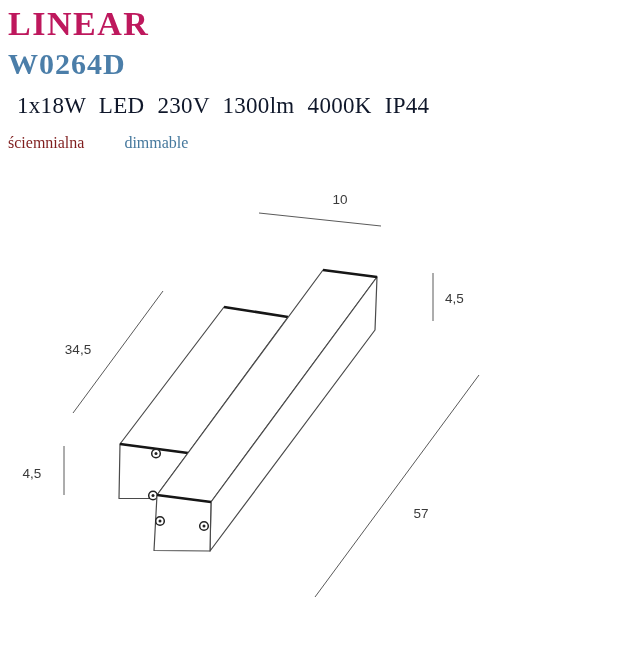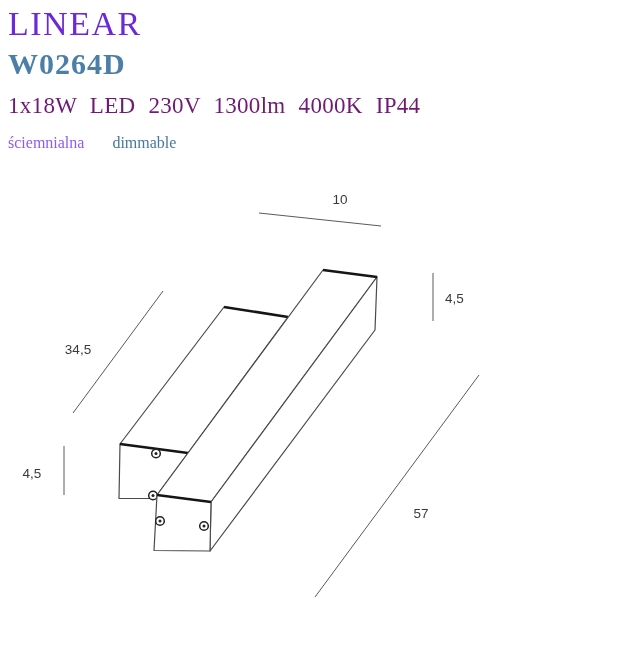--- a/index.html
+++ b/index.html
@@ -3,52 +3,52 @@
 <meta charset="utf-8">
 <style>
   html,body{margin:0;padding:0;}
   body{
     width:620px;height:668px;position:relative;background:#ffffff;
     font-family:"Liberation Serif",serif;overflow:hidden;
   }
   .hdr{position:absolute;left:8px;white-space:nowrap;}
   .title{
     top:5px;font-size:34px;line-height:1.1;letter-spacing:1.5px;
-    color:#6d28d9;font-weight:400;
+    color:#be185d;font-weight:700;
   }
   .model{
     top:47px;font-size:30px;line-height:1.1;letter-spacing:1px;font-weight:700;
   }
   .specs{
-    top:93px;font-size:23px;line-height:1.1;color:#701a75;word-spacing:7px;
-    letter-spacing:0.3px;font-weight:400;
+    top:93px;font-size:23px;line-height:1.1;color:#0f172a;word-spacing:7px;
+    letter-spacing:0.3px;font-weight:400;margin-left:9px;
   }
   .dimmable-row{top:133px;font-size:16px;line-height:1.2;}
-  .dimmable-row .en{margin-left:28px;}
+  .dimmable-row .en{margin-left:40px;}
   svg{position:absolute;left:0;top:0;}
   .face{fill:#ffffff;stroke:#4a4a4a;stroke-width:1.2;stroke-linejoin:round;}
   .thick{stroke:#161616;stroke-width:2.6;stroke-linecap:butt;fill:none;}
   .dim{stroke:#5a5a5a;stroke-width:1;fill:none;}
   .dimlbl{
     font-family:"Liberation Sans",sans-serif;font-size:13.5px;fill:#3a3a3a;
   }
   .screw-ring{fill:#ffffff;stroke:#222222;stroke-width:1.5;}
   .screw-dot{fill:#222222;stroke:none;}
 </style>
 </head>
 <body>
 
 <div class="hdr title">LINEAR</div>
 
 <div class="hdr model" style="color: rgb(75, 126, 169);">W0264D</div>
 
 <div class="hdr specs">1x18W  LED  230V  1300lm  4000K  IP44</div>
 
 <div class="hdr dimmable-row">
-  <span class="pl" style="color: #8b5cf6;">ściemnialna</span><span class="en" style="color: rgb(69, 120, 157);">dimmable</span>
+  <span class="pl" style="color: #7f1d1d;">ściemnialna</span><span class="en" style="color: rgb(69, 120, 157);">dimmable</span>
 </div>
 
 <svg width="620" height="668" viewBox="0 0 620 668">
 
   <g>
     <polygon class="face" points="120,444 224,307 288,317 188,453"></polygon>
     <polygon class="face" points="120,444 188,453 157,495 156.6,498.5 119,498.5"></polygon>
     <line class="thick" x1="120" y1="444" x2="188" y2="453"></line>
     <line class="thick" x1="224" y1="307" x2="288" y2="317"></line>
     <g>

